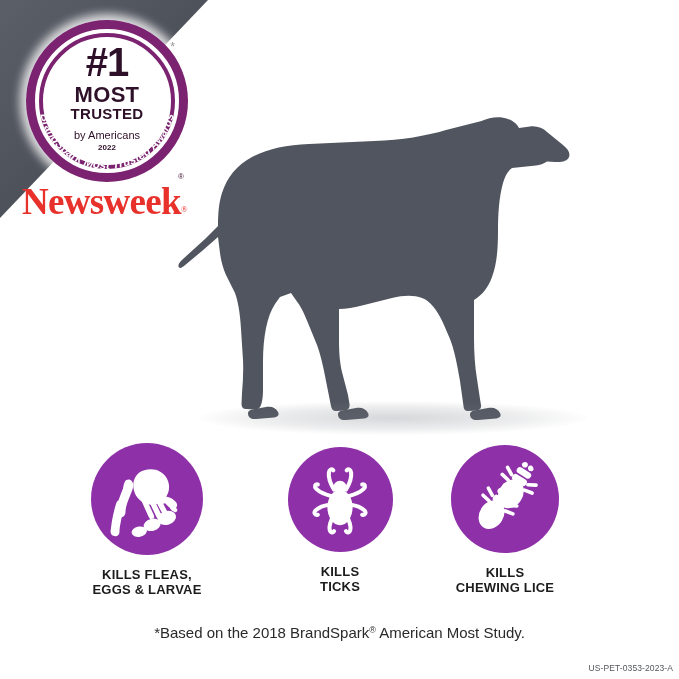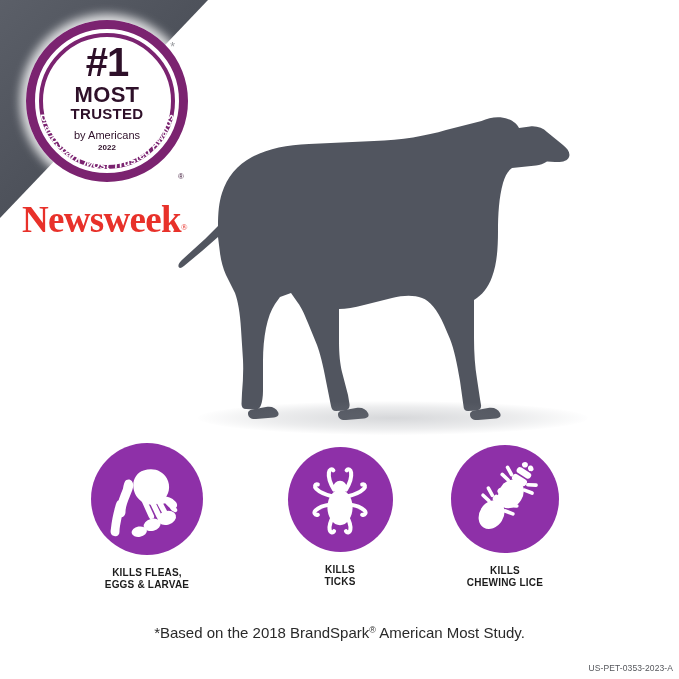--- a/index.html
+++ b/index.html
@@ -136,21 +136,21 @@
     position: absolute;
     left: 152px;
     top: 20px;
     font-size: 13px;
     color: #55585f;
     line-height: 1;
   }
   .newsweek-logo {
     position: absolute;
     left: 4px;
-    top: 181px;
+    top: 163px;
     font-family: "Liberation Serif", serif;
     font-size: 37px;
     font-weight: 700;
     color: #e8312a;
     letter-spacing: -0.7px;
     line-height: 1;
   }
   .newsweek-logo sup {
     font-size: 9px;
     font-weight: 400;
@@ -199,21 +199,21 @@
     border-radius: 50%;
     background: #8e30a8;
     display: flex;
     align-items: center;
     justify-content: center;
   }
   .benefit.b2 .bubble { width: 105px; height: 105px; margin-top: 4px; }
   .benefit.b3 .bubble { width: 108px; height: 108px; margin-top: 2px; }
   .benefit-label {
     margin-top: 12px;
-    font-size: 10px;
+    font-size: 13px;
     font-weight: 700;
     line-height: 1.18;
     color: #1c1c1c;
     letter-spacing: 0.2px;
     white-space: pre-line;
   }
 
   
   .footer {
     position: absolute;

